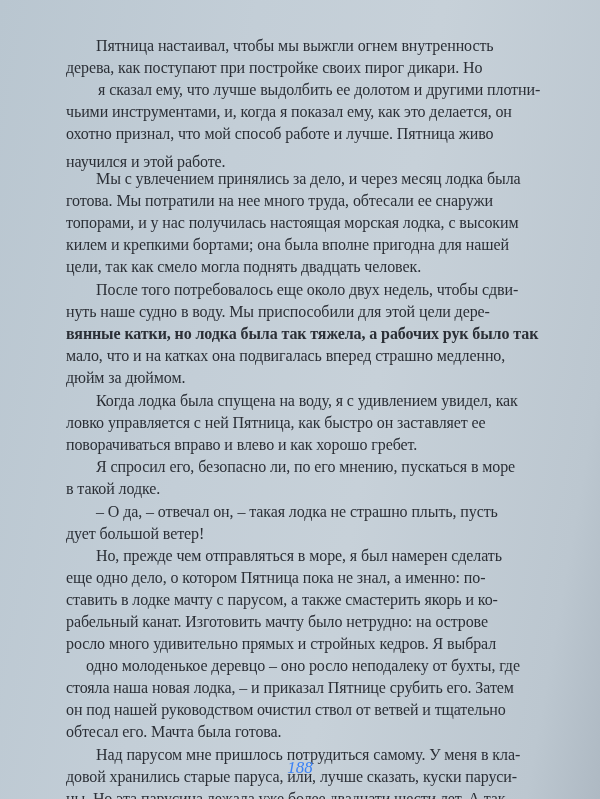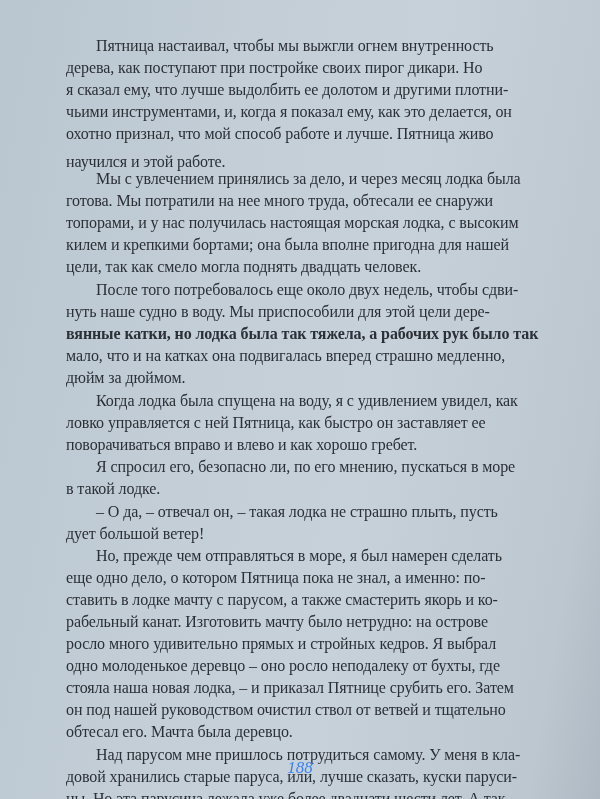--- a/index.html
+++ b/index.html
@@ -50,21 +50,21 @@
       color: #3b82f6;
     }
   </style>
 </head>
 <body>
 
 <div class="page">
   <div class="text-block">
     <div class="line indent" style="top:0px;">Пятница настаивал, чтобы мы выжгли огнем внутренность</div>
     <div class="line" style="top:22px;">дерева, как поступают при постройке своих пирог дикари. Но</div>
-    <div class="line" style="top:44px;">я сказал ему, что лучше выдолбить ее долотом и другими плотни-</div>
+    <div class="line" style="top:44px;margin-left:32px;">я сказал ему, что лучше выдолбить ее долотом и другими плотни-</div>
     <div class="line" style="top:66px;">чьими инструментами, и, когда я показал ему, как это делается, он</div>
     <div class="line" style="top:88px;">охотно признал, что мой способ работе и лучше. Пятница живо</div>
     <div class="line" style="top:116px;">научился и этой работе.</div>
     <div class="line indent" style="top:133px;">Мы с увлечением принялись за дело, и через месяц лодка была</div>
     <div class="line" style="top:155px;">готова. Мы потратили на нее много труда, обтесали ее снаружи</div>
     <div class="line" style="top:177px;">топорами, и у нас получилась настоящая морская лодка, с высоким</div>
     <div class="line" style="top:199px;">килем и крепкими бортами; она была вполне пригодна для нашей</div>
     <div class="line" style="top:221px;">цели, так как смело могла поднять двадцать человек.</div>
     <div class="line indent" style="top:244px;">После того потребовалось еще около двух недель, чтобы сдви-</div>
     <div class="line" style="top:266px;">нуть наше судно в воду. Мы приспособили для этой цели дере-</div>
@@ -76,22 +76,22 @@
     <div class="line" style="top:399px;">поворачиваться вправо и влево и как хорошо гребет.</div>
     <div class="line indent" style="top:421px;">Я спросил его, безопасно ли, по его мнению, пускаться в море</div>
     <div class="line" style="top:443px;">в такой лодке.</div>
     <div class="line indent" style="top:466px;">– О да, – отвечал он, – такая лодка не страшно плыть, пусть</div>
     <div class="line" style="top:488px;">дует большой ветер!</div>
     <div class="line indent" style="top:510px;">Но, прежде чем отправляться в море, я был намерен сделать</div>
     <div class="line" style="top:532px;">еще одно дело, о котором Пятница пока не знал, а именно: по-</div>
     <div class="line" style="top:554px;">ставить в лодке мачту с парусом, а также смастерить якорь и ко-</div>
     <div class="line" style="top:576px;">рабельный канат. Изготовить мачту было нетрудно: на острове</div>
     <div class="line" style="top:598px;">росло много удивительно прямых и стройных кедров. Я выбрал</div>
-    <div class="line" style="top:620px;">одно молоденькое деревцо – оно росло неподалеку от бухты, где</div>
+    <div class="line" style="top:620px;margin-left:20px;">одно молоденькое деревцо – оно росло неподалеку от бухты, где</div>
     <div class="line" style="top:642px;">стояла наша новая лодка, – и приказал Пятнице срубить его. Затем</div>
     <div class="line" style="top:664px;">он под нашей руководством очистил ствол от ветвей и тщательно</div>
-    <div class="line" style="top:686px;">обтесал его. Мачта была деревцо.</div>
+    <div class="line" style="top:686px;">обтесал его. Мачта была готова.</div>
     <div class="line indent" style="top:709px;">Над парусом мне пришлось потрудиться самому. У меня в кла-</div>
     <div class="line" style="top:731px;">довой хранились старые паруса, или, лучше сказать, куски паруси-</div>
     <div class="line" style="top:753px;">ны. Но эта парусина лежала уже более двадцати шести лет. А так</div>
   </div>
   <div class="page-number">188</div>
 </div>
 
 </body></html>

